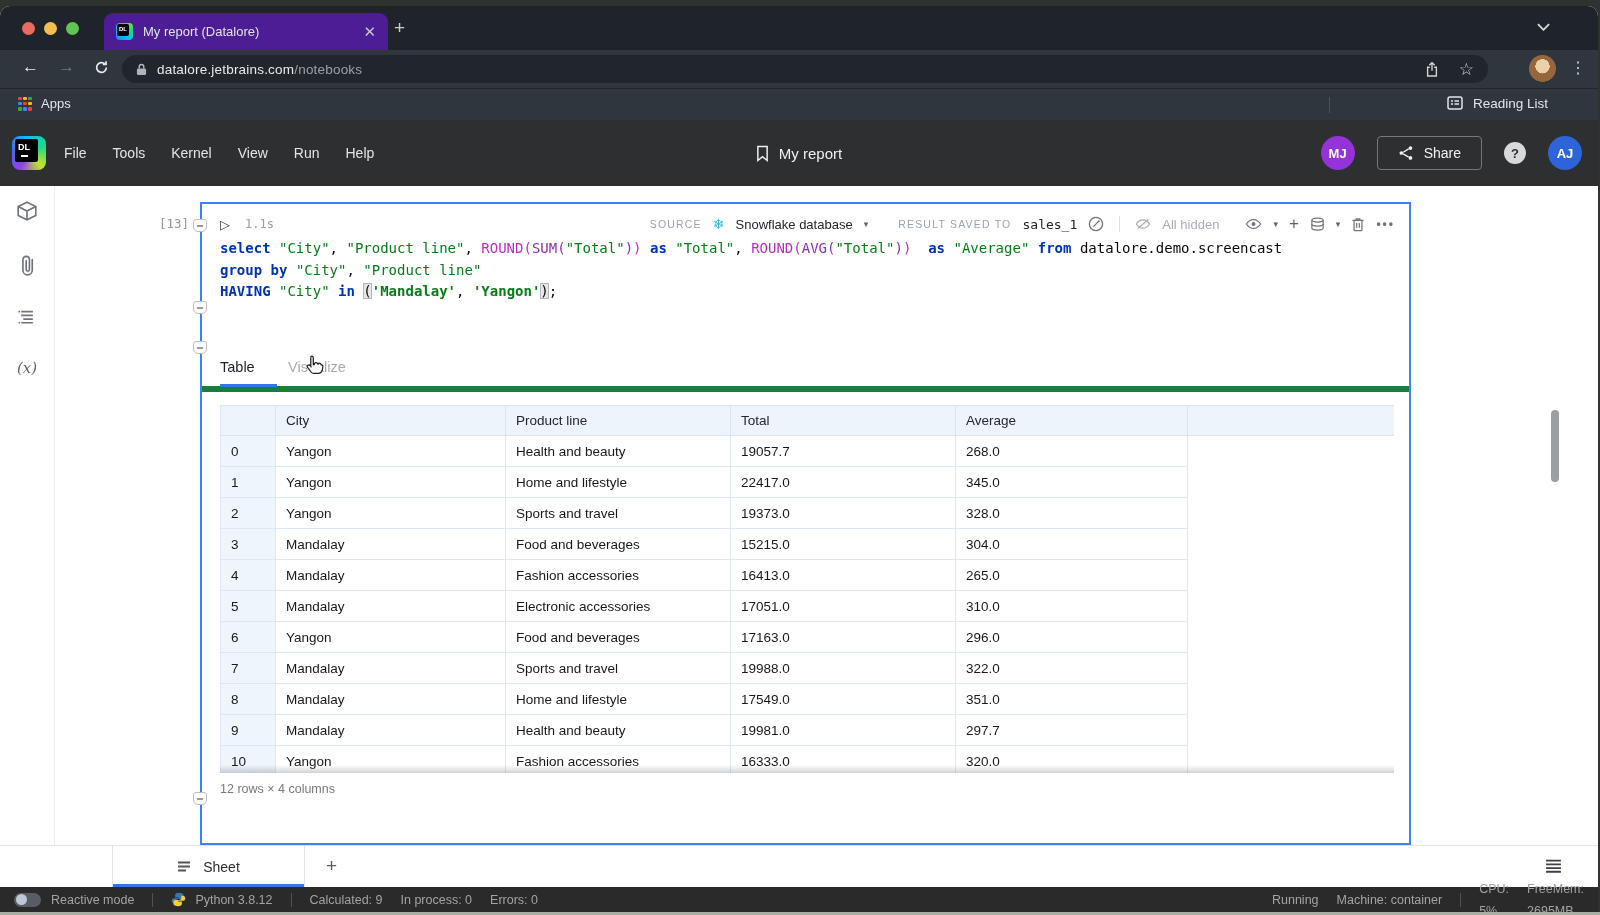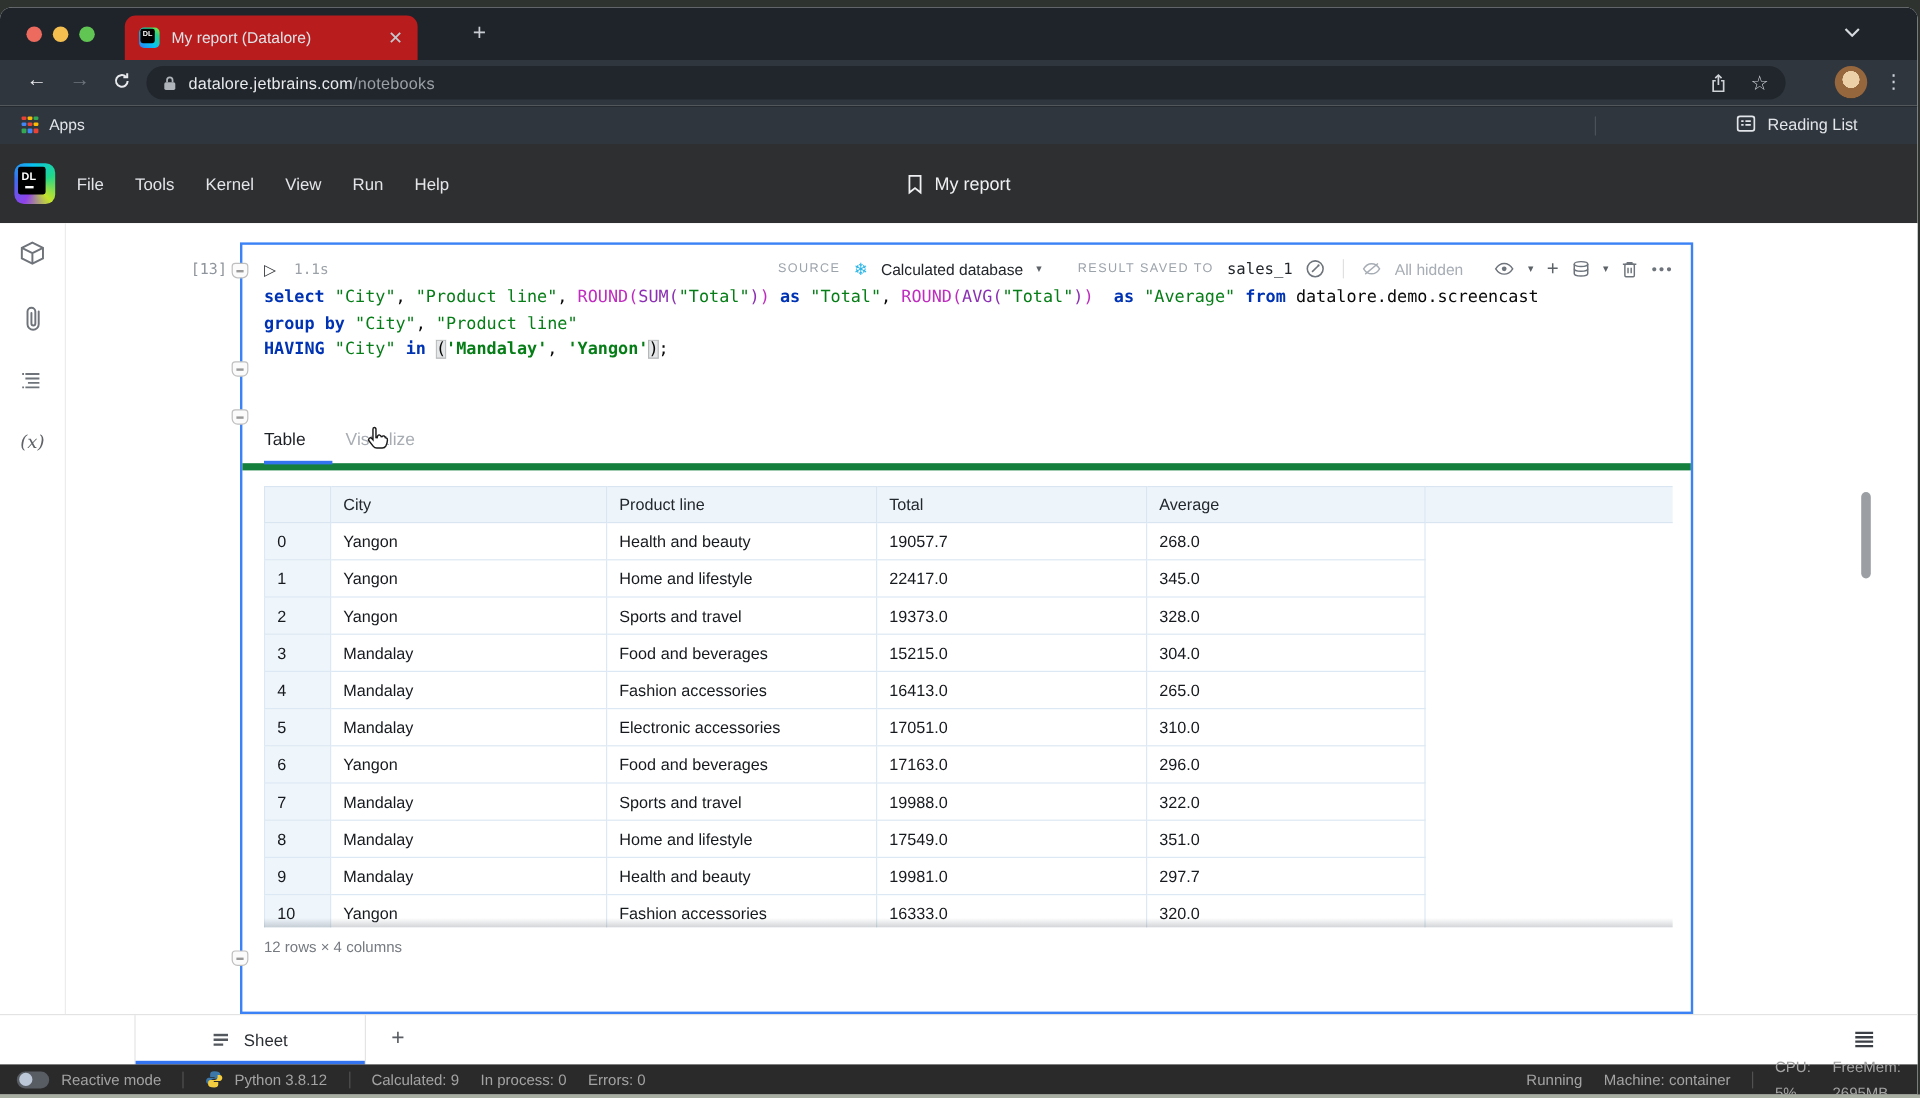--- a/index.html
+++ b/index.html
@@ -6,21 +6,21 @@
   html,body { width:1600px; height:915px; overflow:hidden; background:#2e3330;
               font-family:"Liberation Sans", sans-serif; }
   .window { position:absolute; top:6px; left:0; right:2px; bottom:3px;
             border-radius:10px 10px 0 0; overflow:hidden; background:#fff; }
 
   
   .tabstrip { position:absolute; top:0; left:0; right:0; height:44px; background:#1f242b; }
   .traffic { position:absolute; top:16px; left:22px; display:flex; gap:9px; }
   .traffic span { width:13px; height:13px; border-radius:50%; display:block; }
   .t-red{background:#ed6a5e;} .t-yellow{background:#f5bf4f;} .t-green{background:#61c554;}
-  .tab { position:absolute; left:104px; top:7px; width:244px; height:37px; background:#b91c1c;
+  .tab { position:absolute; left:104px; top:7px; width:284px; height:37px; background:#4c1d95;
          border-radius:9px 9px 0 0; display:flex; align-items:center; padding:0 12px; }
   .tab-title { color:#dfe3e8; font-size:13px; flex:1; margin-left:10px; white-space:nowrap; overflow:hidden; }
   .tab-close { color:#c3c8ce; font-size:15px; cursor:default; }
   .favicon { width:17px; height:17px; border-radius:4px; position:relative; flex:none;
              background:linear-gradient(40deg,#2d7bf6 0%,#07c3f2 40%,#21d789 75%,#9be32a 100%); }
   .favicon .dl-box { position:absolute; top:1px; left:1px; width:12px; height:12px; background:#000;
              border-radius:2px; color:#fff; font-size:6px; font-weight:bold; line-height:11px; text-align:center; }
   .newtab-btn { position:absolute; left:394px; top:12px; color:#c8ccd2; font-size:19px; line-height:19px; }
   .tabstrip-chevron { position:absolute; right:48px; top:17px; color:#d6dade; }
 
@@ -252,20 +252,36 @@
       <span>Help</span>
     </div>
     <div class="report-title">
       <span>
         <svg width="13" height="17" viewBox="0 0 14 18">
             <path d="M2 1.5h10v15l-5-4-5 4z" fill="none" stroke="currentColor" stroke-width="1.6"></path>
           </svg>
       </span>
       <span>My report</span>
     </div>
+    <div class="hdr-right">
+      <span class="circle-avatar" style="background:#9333d9;">MJ</span>
+      <span class="share-btn">
+        <span>
+          <svg width="16" height="16" viewBox="0 0 18 18">
+              <circle cx="14" cy="3.5" r="2.1" fill="currentColor"></circle>
+              <circle cx="3.8" cy="9" r="2.1" fill="currentColor"></circle>
+              <circle cx="14" cy="14.5" r="2.1" fill="currentColor"></circle>
+              <path d="M5.8 8.1 12 4.4M5.8 10l6.2 3.6" stroke="currentColor" stroke-width="1.5"></path>
+            </svg>
+        </span>
+        <span>Share</span>
+      </span>
+      <span class="help-circle">?</span>
+      <span class="circle-avatar" style="background:#2e64d9;">AJ</span>
+    </div>
   </div>
 
   <div class="content">
 
     <div class="sidebar">
       <span style="color:#6f747b;">
         <svg width="22" height="22" viewBox="0 0 20 20">
             <path d="M10 2l8 4v8l-8 4-8-4V6z" fill="none" stroke="currentColor" stroke-width="1.5"></path>
             <path d="M2 6l8 4 8-4M10 10v8" fill="none" stroke="currentColor" stroke-width="1.5"></path>
           </svg>
@@ -289,21 +305,21 @@
       <span class="handle" style="top:97px;"></span>
       <span class="handle" style="top:137px;"></span>
       <span class="handle" style="top:588px;"></span>
 
       <div class="cell-toolbar">
         <span class="run-play">▷</span>
         <span class="run-time">1.1s</span>
         <span class="ct-right">
           <span class="ct-label">SOURCE</span>
           <span class="snowflake">❄</span>
-          <span class="ct-value">Calculated database</span>
+          <span class="ct-value">Snowflake database</span>
           <span class="ct-caret">▾</span>
           <span style="width:8px;"></span>
           <span class="ct-label">RESULT SAVED TO</span>
           <span class="ct-mono">sales_1</span>
           <span>
             <svg width="16" height="16" viewBox="0 0 16 16">
                 <circle cx="8" cy="8" r="6.6" fill="none" stroke="currentColor" stroke-width="1.3"></circle>
                 <path d="M5.4 10.6l5.2-5.2" stroke="currentColor" stroke-width="1.3"></path>
                 <circle cx="10.8" cy="5.2" r="0.9" fill="currentColor"></circle>
               </svg>

